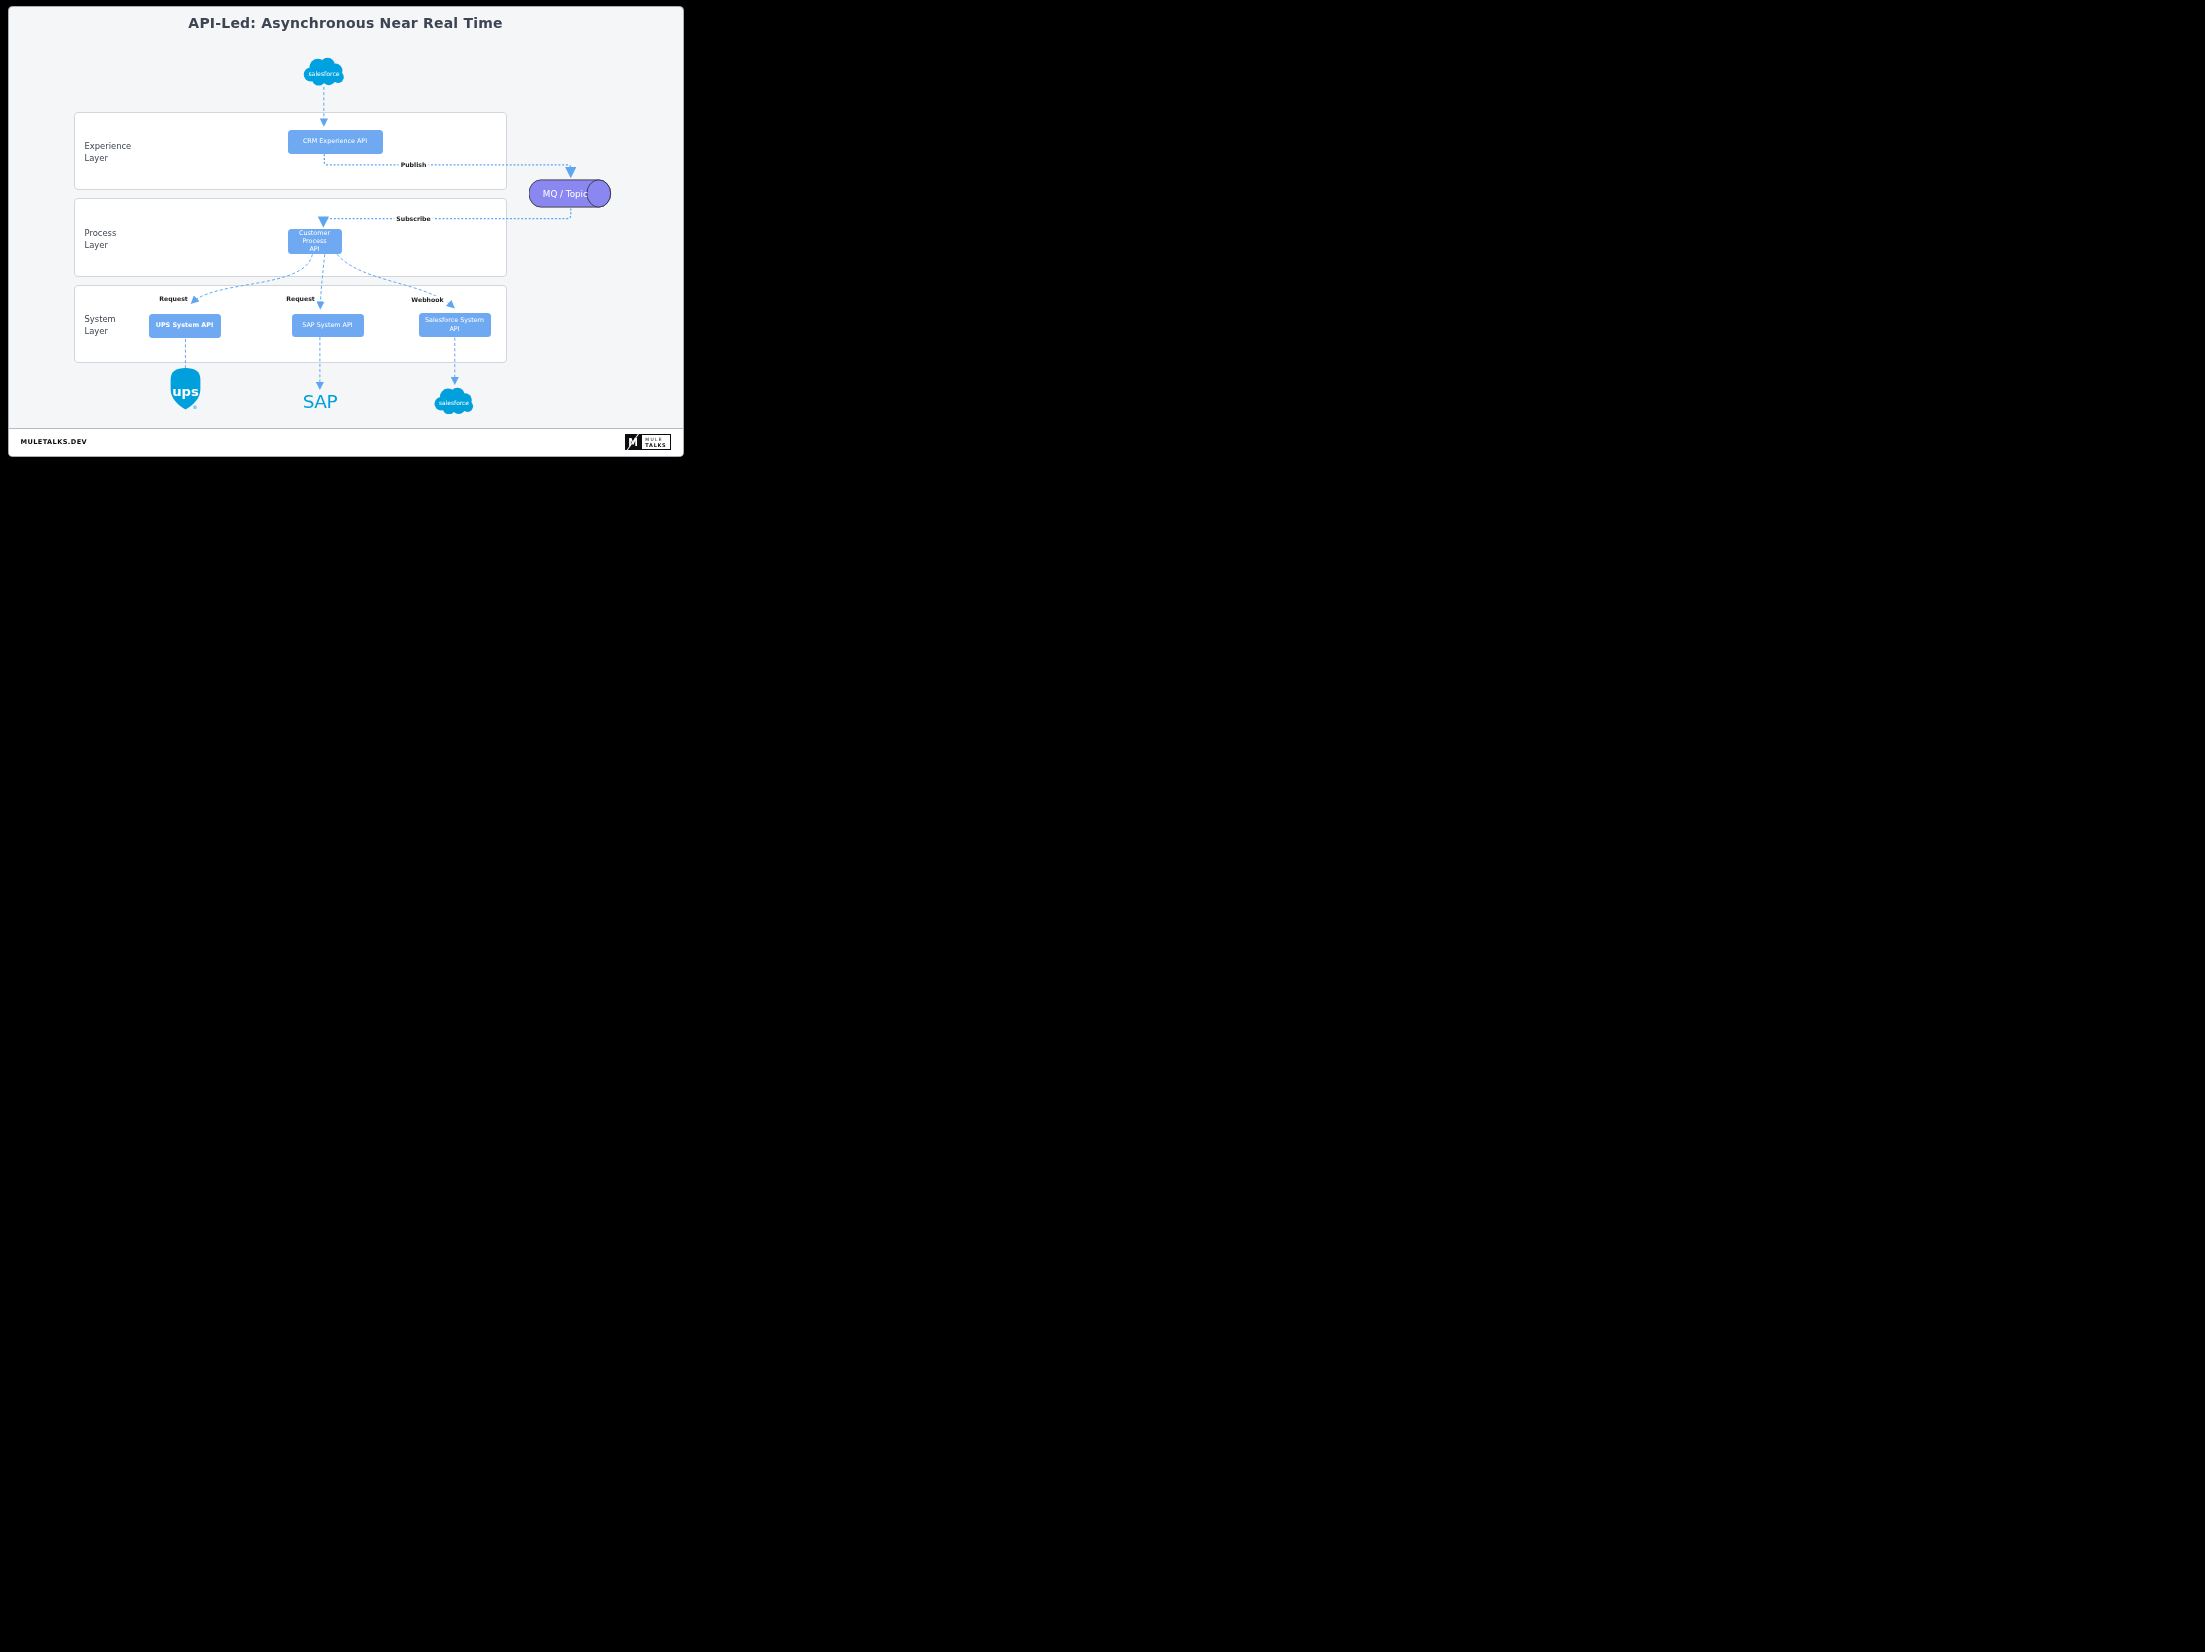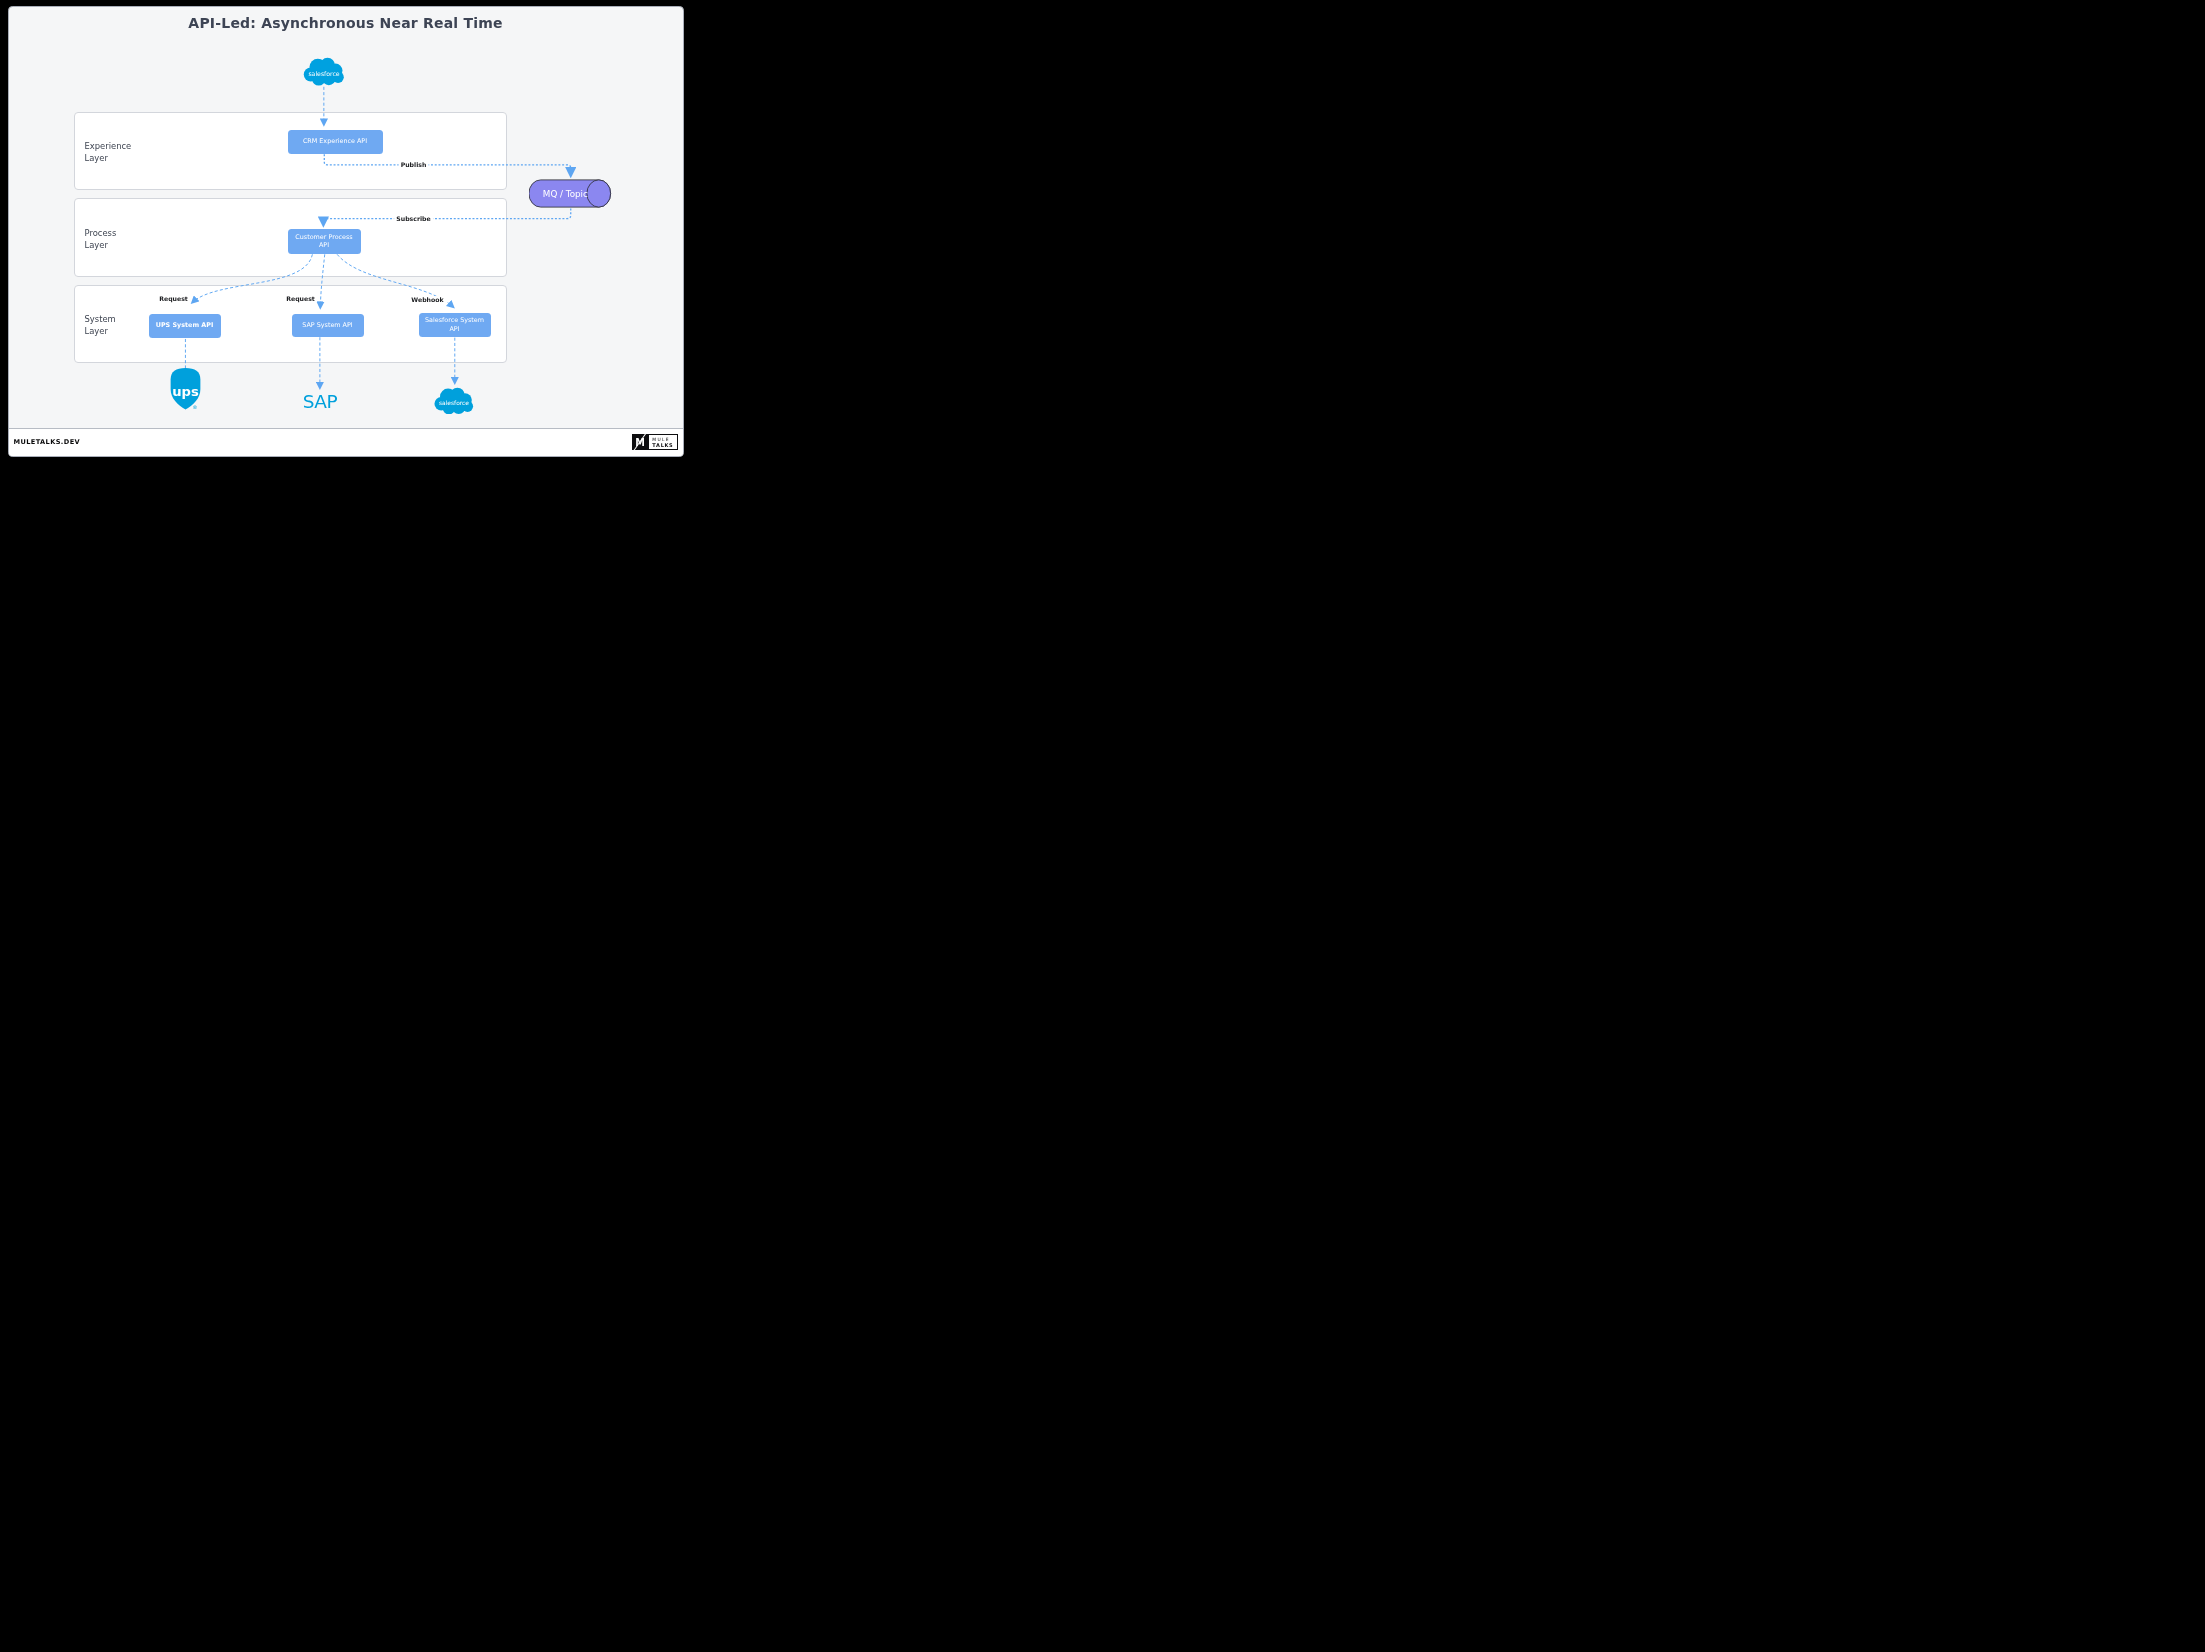--- a/index.html
+++ b/index.html
@@ -50,21 +50,21 @@
     text-align:center;font-size:18.5px;line-height:19.4px;font-weight:normal;
     color:var(--brand,#00A0DC);letter-spacing:-0.4px;
   }
   .ups-wrap{position:absolute;left:159px;top:360px;width:35px;height:43px;}
   .ups-reg{position:absolute;left:25px;top:37px;font-size:4.9px;color:var(--brand,#00A0DC);}
   
   .footer{
     position:absolute;left:0;bottom:0;width:100%;height:28px;box-sizing:border-box;
     background:#ffffff;border-top:0.9px solid #b7bcc4;
     display:flex;align-items:center;justify-content:space-between;
-    padding:0 5px;
+    padding:0 12px;
   }
   .site-name{font-size:6.6px;font-weight:bold;color:#0b0b0c;letter-spacing:0.4px;}
   .mule-logo{display:flex;align-items:stretch;height:16.3px;}
   .mule-mono{
     position:relative;width:16.3px;background:#0d0d0f;color:#fff;
     display:flex;align-items:center;justify-content:center;
     font-size:9.7px;font-weight:bold;overflow:visible;
   }
   .mule-mono .slash{
     position:absolute;left:7.5px;top:-4px;width:0.9px;height:25px;background:#fff;
@@ -132,21 +132,21 @@
     <path class="dash1" d="M 744 561 C 798 625, 942 623, 1007 680" marker-end="url(#arr)"></path>
     <path class="dash1" d="M 400 753 L 400 838" marker-end="url(#arr)"></path>
     <path class="dash1" d="M 705 749 L 705 863" marker-end="url(#arr)"></path>
     <path class="dash1" d="M 1011 750 L 1011 852" marker-end="url(#arr)"></path>
   </svg>
 
   <div class="api-btn" style="left:279px;top:123px;width:95px;height:24px;">
     <div>CRM Experience API</div>
   </div>
 
-  <div class="api-btn" style="left:279px;top:222px;width:73px;height:25px;">
+  <div class="api-btn" style="left:279px;top:222px;width:54px;height:25px;">
     <div>Customer Process</div>
     <div>API</div>
   </div>
 
   <div class="api-btn" style="left:140px;top:307px;width:72px;height:24px;font-weight:bold;">
     <div>UPS System API</div>
   </div>
 
   <div class="api-btn" style="left:283px;top:307px;width:72px;height:23.4px;">
     <div>SAP System API</div>

